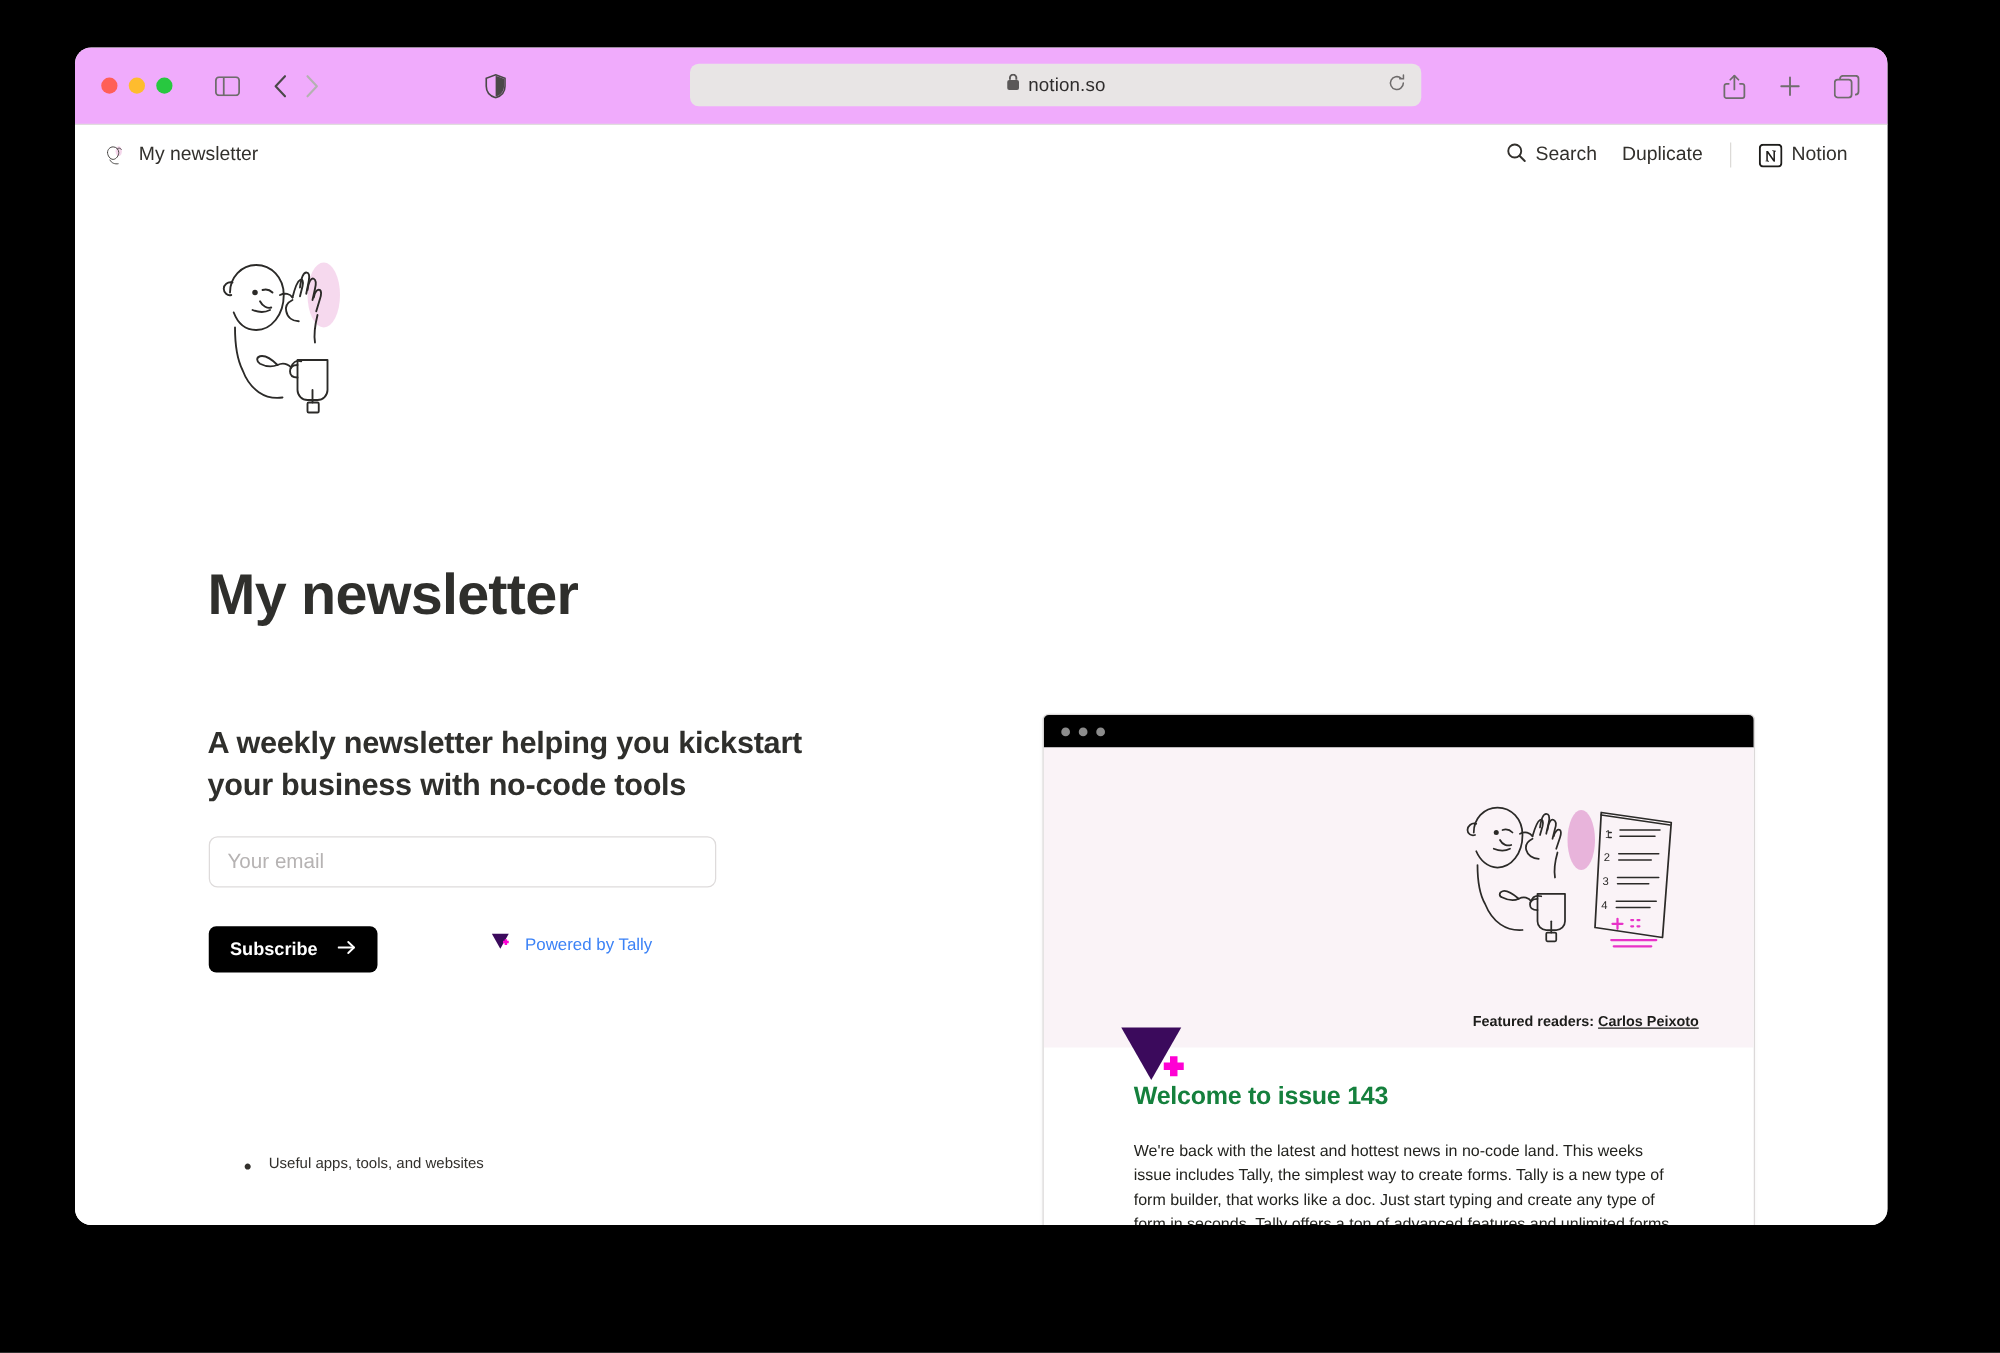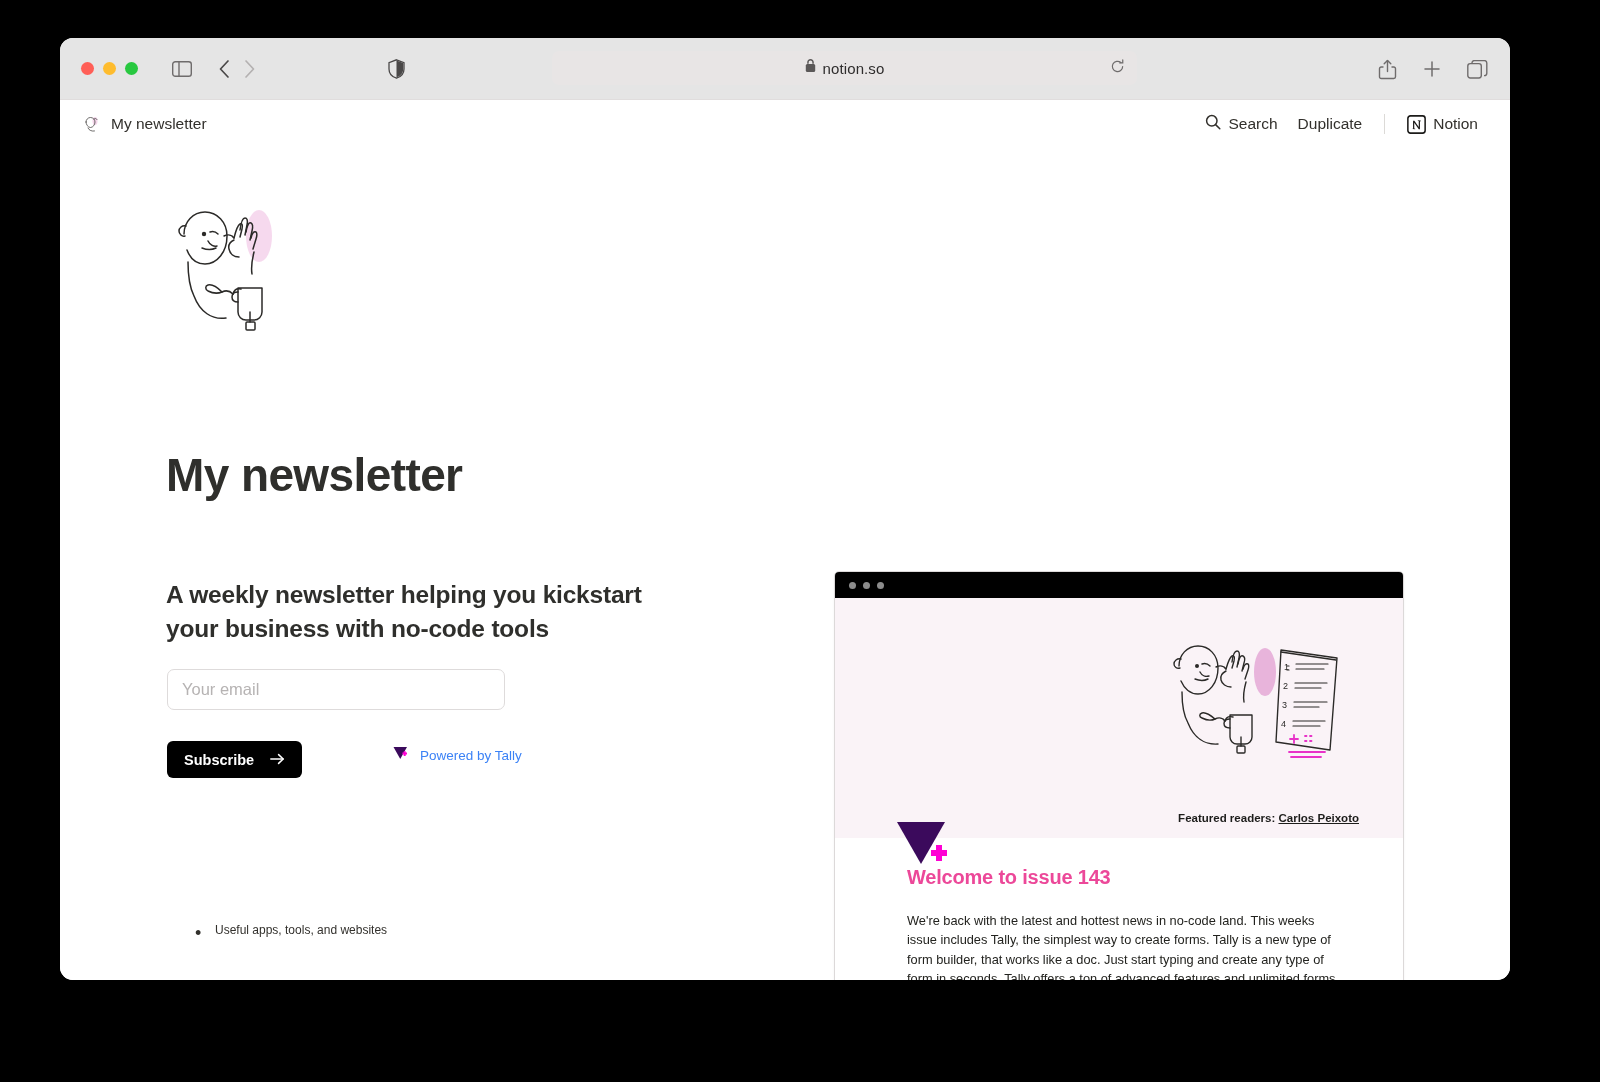--- a/index.html
+++ b/index.html
@@ -16,21 +16,21 @@
     position: absolute; left: 60px; top: 38px;
     width: 1450px; height: 942px;
     background: #ffffff;
     border-radius: 13px;
     overflow: hidden;
     box-shadow: 0 18px 50px rgba(0,0,0,0.55);
   }
   .titlebar {
     position: relative;
     height: 62px;
-    background: #e5e5e5;
+    background: #f0abfc;
     border-bottom: 1px solid #e0dddd;
     display: flex; align-items: center;
   }
   .traffic { display: flex; gap: 9px; margin-left: 21px; }
   .dot { width: 13px; height: 13px; border-radius: 50%; }
   .dot.red { background: #ff5f57; }
   .dot.yellow { background: #febc2e; }
   .dot.green { background: #28c840; }
 
   .tb-icon { color: #6f6c6c; display: flex; align-items: center; justify-content: center; }
@@ -84,21 +84,21 @@
   }
   .h2 {
     position: absolute; left: 106px; top: 405px;
     width: 510px;
     font-size: 24.5px; font-weight: bold; color: #2f2f2c;
     line-height: 1.38; letter-spacing: -0.2px; margin-top: 25px;
   }
 
   .email-input {
     position: absolute; left: 107px; top: 521px;
-    width: 338px; height: 41px;
+    width: 406px; height: 41px;
     border: 1px solid #dedbdb; border-radius: 7px;
     background: #fff; padding: 0 14px;
     font-size: 16.5px; color: #32302c;
     font-family: inherit;
   }
   .email-input::placeholder { color: #b6b3b3; }
 
   .subscribe-btn {
     position: absolute; left: 107px; top: 593px;
     height: 37px; padding: 0 17px;
@@ -160,21 +160,21 @@
     position: absolute; right: 44px; bottom: 14px;
     font-size: 11.5px; color: #1d1d1b; font-weight: bold;
     white-space: nowrap;
   }
   .featured u { text-decoration: underline; }
 
   .tally-mark { position: absolute; left: 60px; top: 222px; width: 62px; height: 52px; }
 
   .preview-body { padding: 28px 46px 0 72px; }
   .preview-h {
-    font-size: 20px; font-weight: bold; color: #ec4899;
+    font-size: 20px; font-weight: bold; color: #15803d;
     letter-spacing: -0.2px;
   }
   .preview-p {
     margin-top: 22px;
     font-size: 12.8px; line-height: 1.52; color: #23231f;
     width: 432px;
   }
 </style>
 </head>
 <body>

